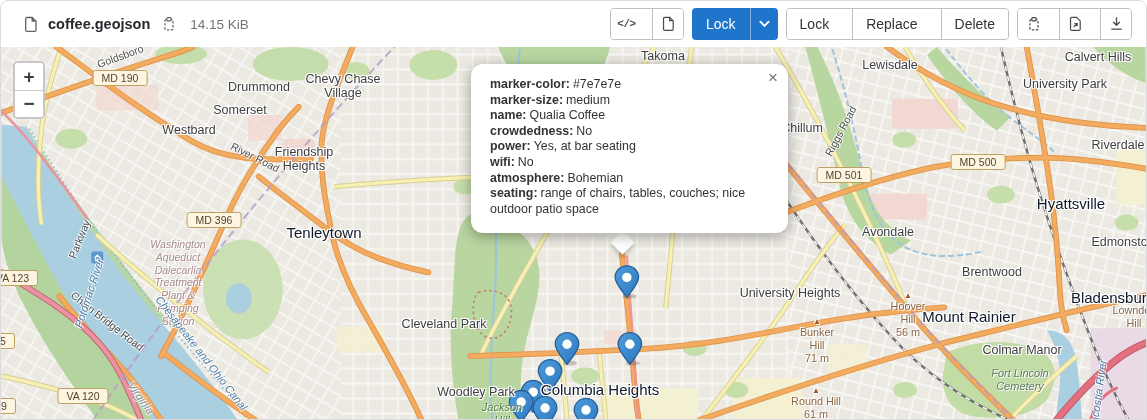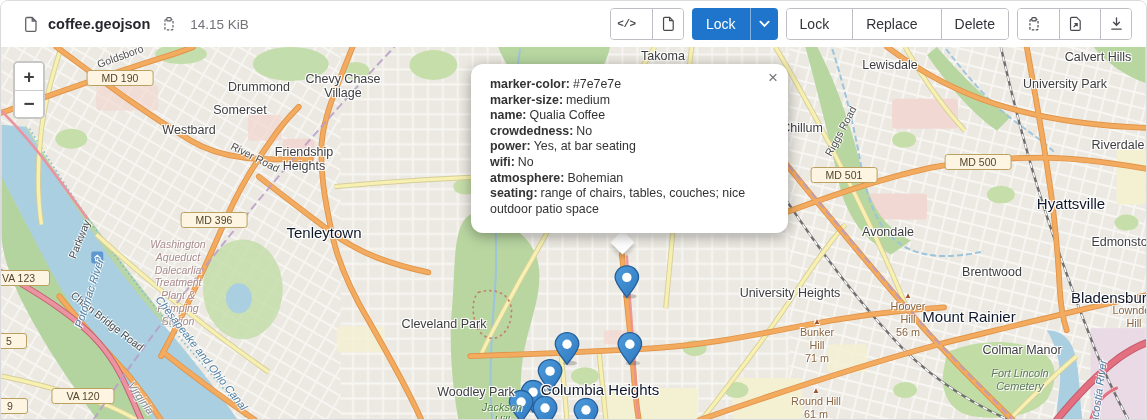--- a/index.html
+++ b/index.html
@@ -43,21 +43,21 @@
              text-align:center; line-height:1.22; text-shadow:0 0 2px #fff,1px 1px 0 #fff,-1px -1px 0 #fff; pointer-events:none; }
   .cemlbl { position:absolute; transform:translate(-50%,-50%); font-size:11px; font-style:italic; color:#5E7A5E;
             text-align:center; line-height:1.2; width:76px; text-shadow:0 0 2px #fff,1px 1px 0 #fff; pointer-events:none; }
   .grnlbl { position:absolute; transform:translate(-50%,-50%); font-size:11px; font-style:italic; color:#4C7A3F;
             text-align:center; line-height:1.2; width:52px; text-shadow:0 0 2px #fff,1px 1px 0 #fff; pointer-events:none; }
   .hill { position:absolute; transform:translate(-50%,-50%); text-align:center; color:#8A6642; font-size:10.8px;
           line-height:13px; text-shadow:0 0 2px #fff,1px 1px 0 #fff,-1px -1px 0 #fff; pointer-events:none; }
   .hill .peak { color:#A0522D; font-size:8px; line-height:9px; }
   .hill .hname { width:50px; white-space:normal; margin:0 auto; }
   .shield { position:absolute; transform:translate(-50%,-50%); background:#FDF5E1; border:1px solid #BCA05F; border-radius:3px;
-            color:#55452B; font-size:10.5px; padding:1px 14px; white-space:nowrap; pointer-events:none; }
+            color:#55452B; font-size:10.5px; padding:1px 8px; white-space:nowrap; pointer-events:none; }
   .shield.edge { transform:translate(0,-50%); }
 
   
   .zoomctl { position:absolute; left:12px; top:14px; width:32px; border:2px solid rgba(0,0,0,0.22); border-radius:5px; overflow:hidden; background:#fff; }
   .zoomctl button { display:block; width:100%; height:27px; background:#fff; border:none; font-size:19px; font-weight:bold; color:#404040; cursor:pointer; line-height:26px; font-family:inherit; }
   .zoomctl button + button { border-top:1px solid #CCC; }
 
   
   .popup { position:absolute; left:470px; top:17px; width:317px; background:#fff; border-radius:12px;
            box-shadow:0 3px 14px rgba(0,0,0,0.35); padding:13px 18px 16px 19px; z-index:31; }

